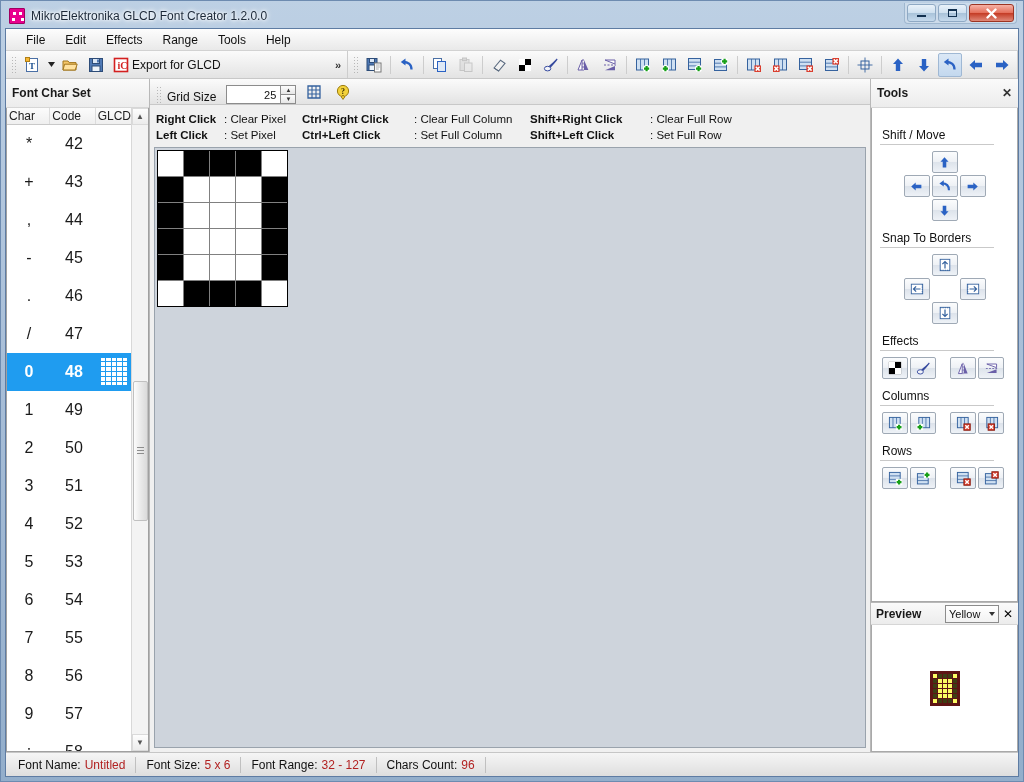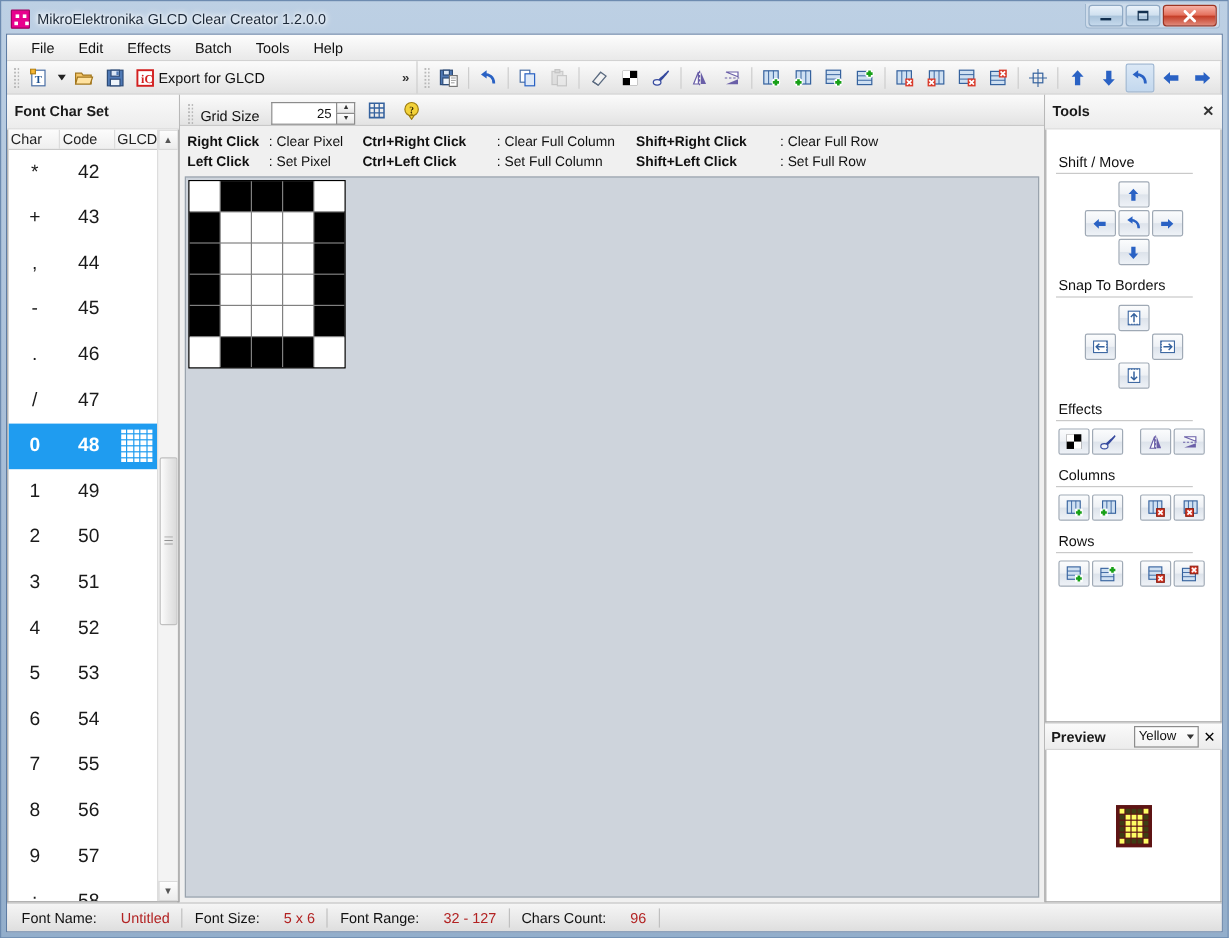--- a/index.html
+++ b/index.html
@@ -421,37 +421,37 @@
 
   
   #statusbar {
     height: 24px;
     background: linear-gradient(to bottom,#f5f5f5 0%,#e9e9e9 55%,#dedede 100%);
     border-top: 1px solid #c6c6c6;
     display:flex; align-items:center;
     padding-left: 12px;
     font-size: 12px;
   }
-  .sb-cell { display:flex; align-items:center; gap:20px; padding: 0 10px; height:16px; border-right:1px solid #c0c0c0; }
+  .sb-cell { display:flex; align-items:center; gap:4px; padding: 0 10px; height:16px; border-right:1px solid #c0c0c0; }
   .sb-cell:first-child { padding-left:0; }
   .sb-k { color:#111; }
   .sb-v { color:#b22222; }
 
   
   svg { display:block; }
 </style>
 </head>
 <body>
 
 <div id="app">
   <div id="frame-glow"></div>
 
   <div id="titlebar">
     <div id="app-icon"></div>
-    <div id="title-text">MikroElektronika GLCD Clear Creator 1.2.0.0</div>
+    <div id="title-text">MikroElektronika GLCD Font Creator 1.2.0.0</div>
     <div id="win-buttons">
       <div class="win-btn">
           <i class="glyph-min"></i>
         </div>
       <div class="win-btn">
           <i class="glyph-max"></i>
         </div>
       <div class="win-btn close">
         <svg width="11" height="11" viewBox="0 0 11 11">
           <path d="M1.5 1.5 L9.5 9.5 M9.5 1.5 L1.5 9.5" stroke="#fff" stroke-width="2.4" stroke-linecap="round"></path>
@@ -459,21 +459,21 @@
       </div>
     </div>
   </div>
 
   <div id="client">
 
     <div id="menubar">
       <div class="menu-item">File</div>
       <div class="menu-item">Edit</div>
       <div class="menu-item">Effects</div>
-      <div class="menu-item">Batch</div>
+      <div class="menu-item">Range</div>
       <div class="menu-item">Tools</div>
       <div class="menu-item">Help</div>
     </div>
 
     <div id="toolbar-row">
 
       <div class="tb-group" style="width:432px">
         <div class="tb-grip"></div>
         <div class="tb-btn">
           <svg class="ico" viewBox="0 0 16 16">

